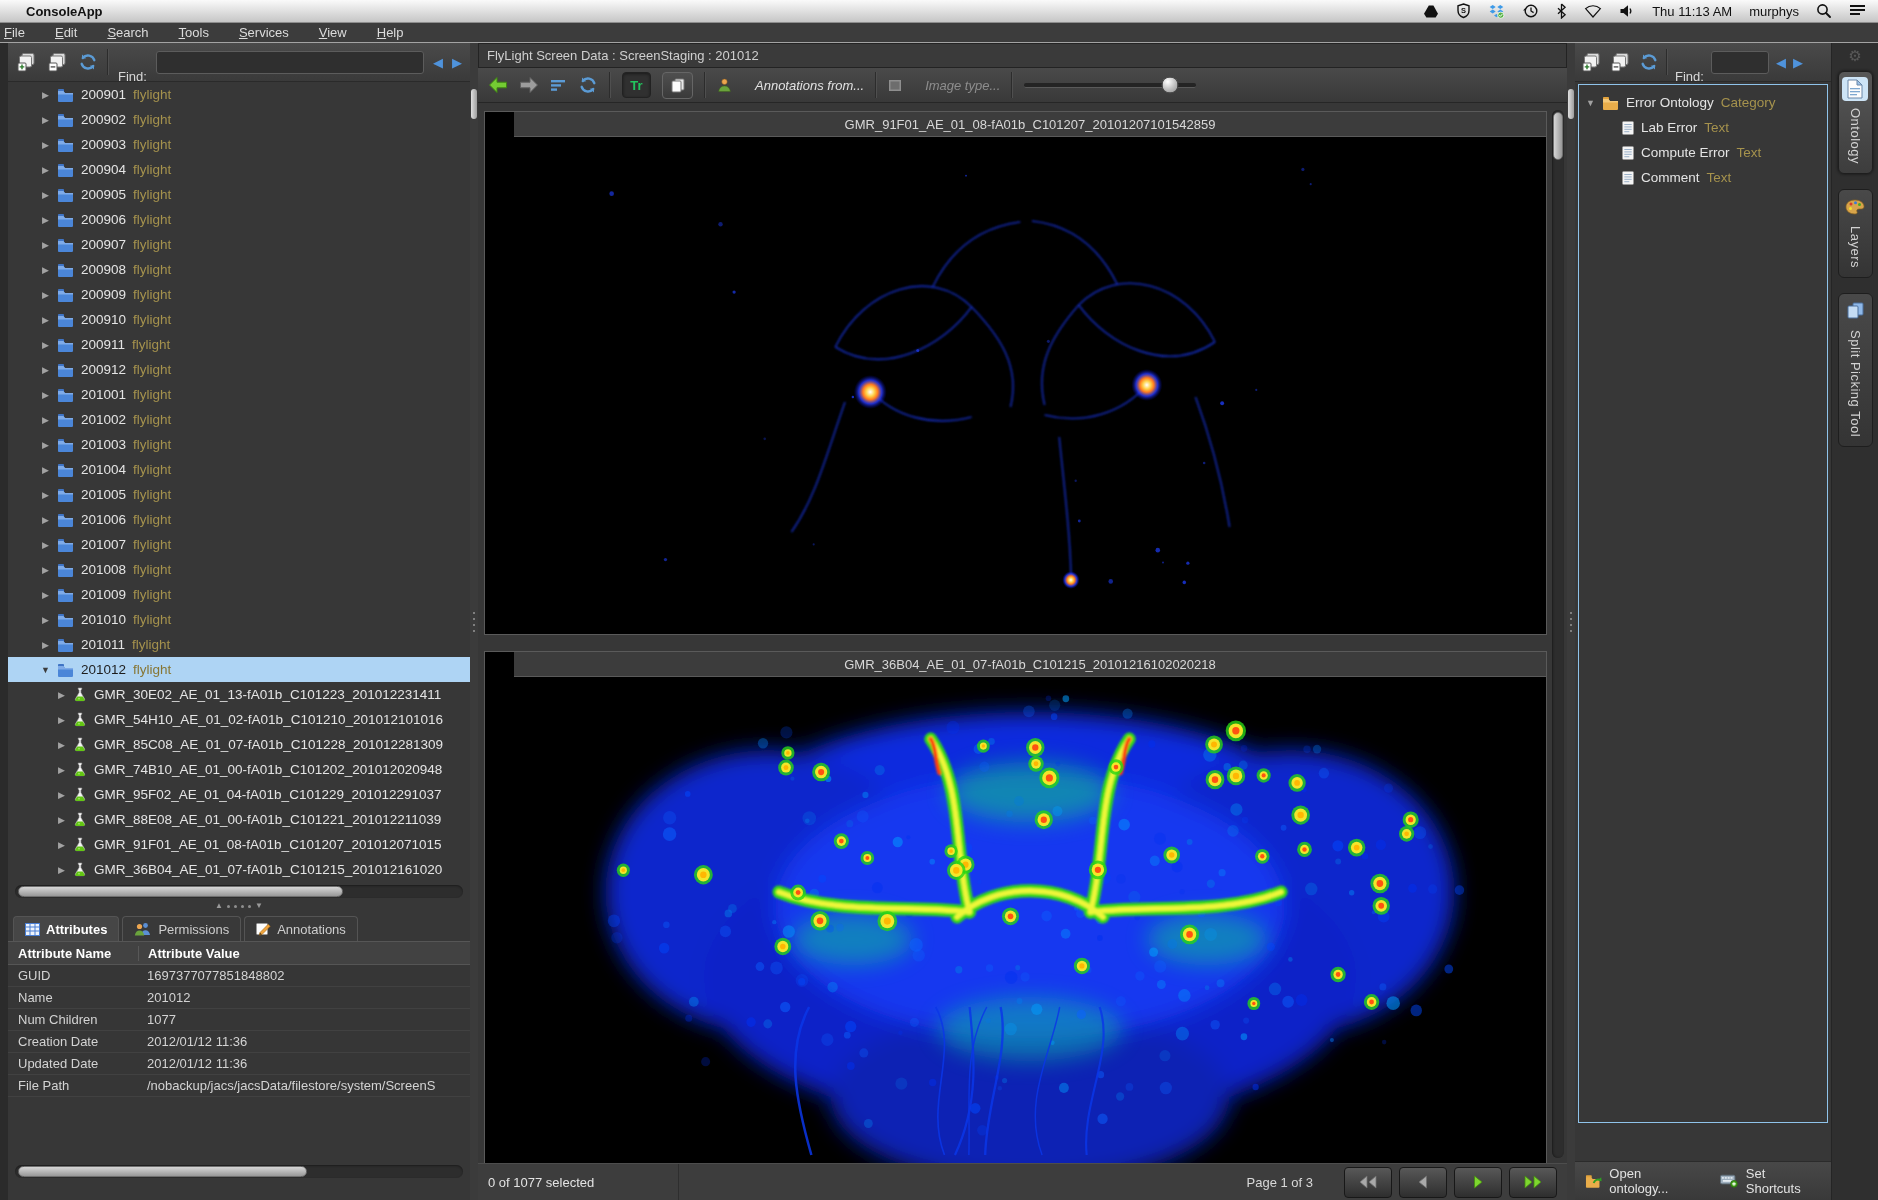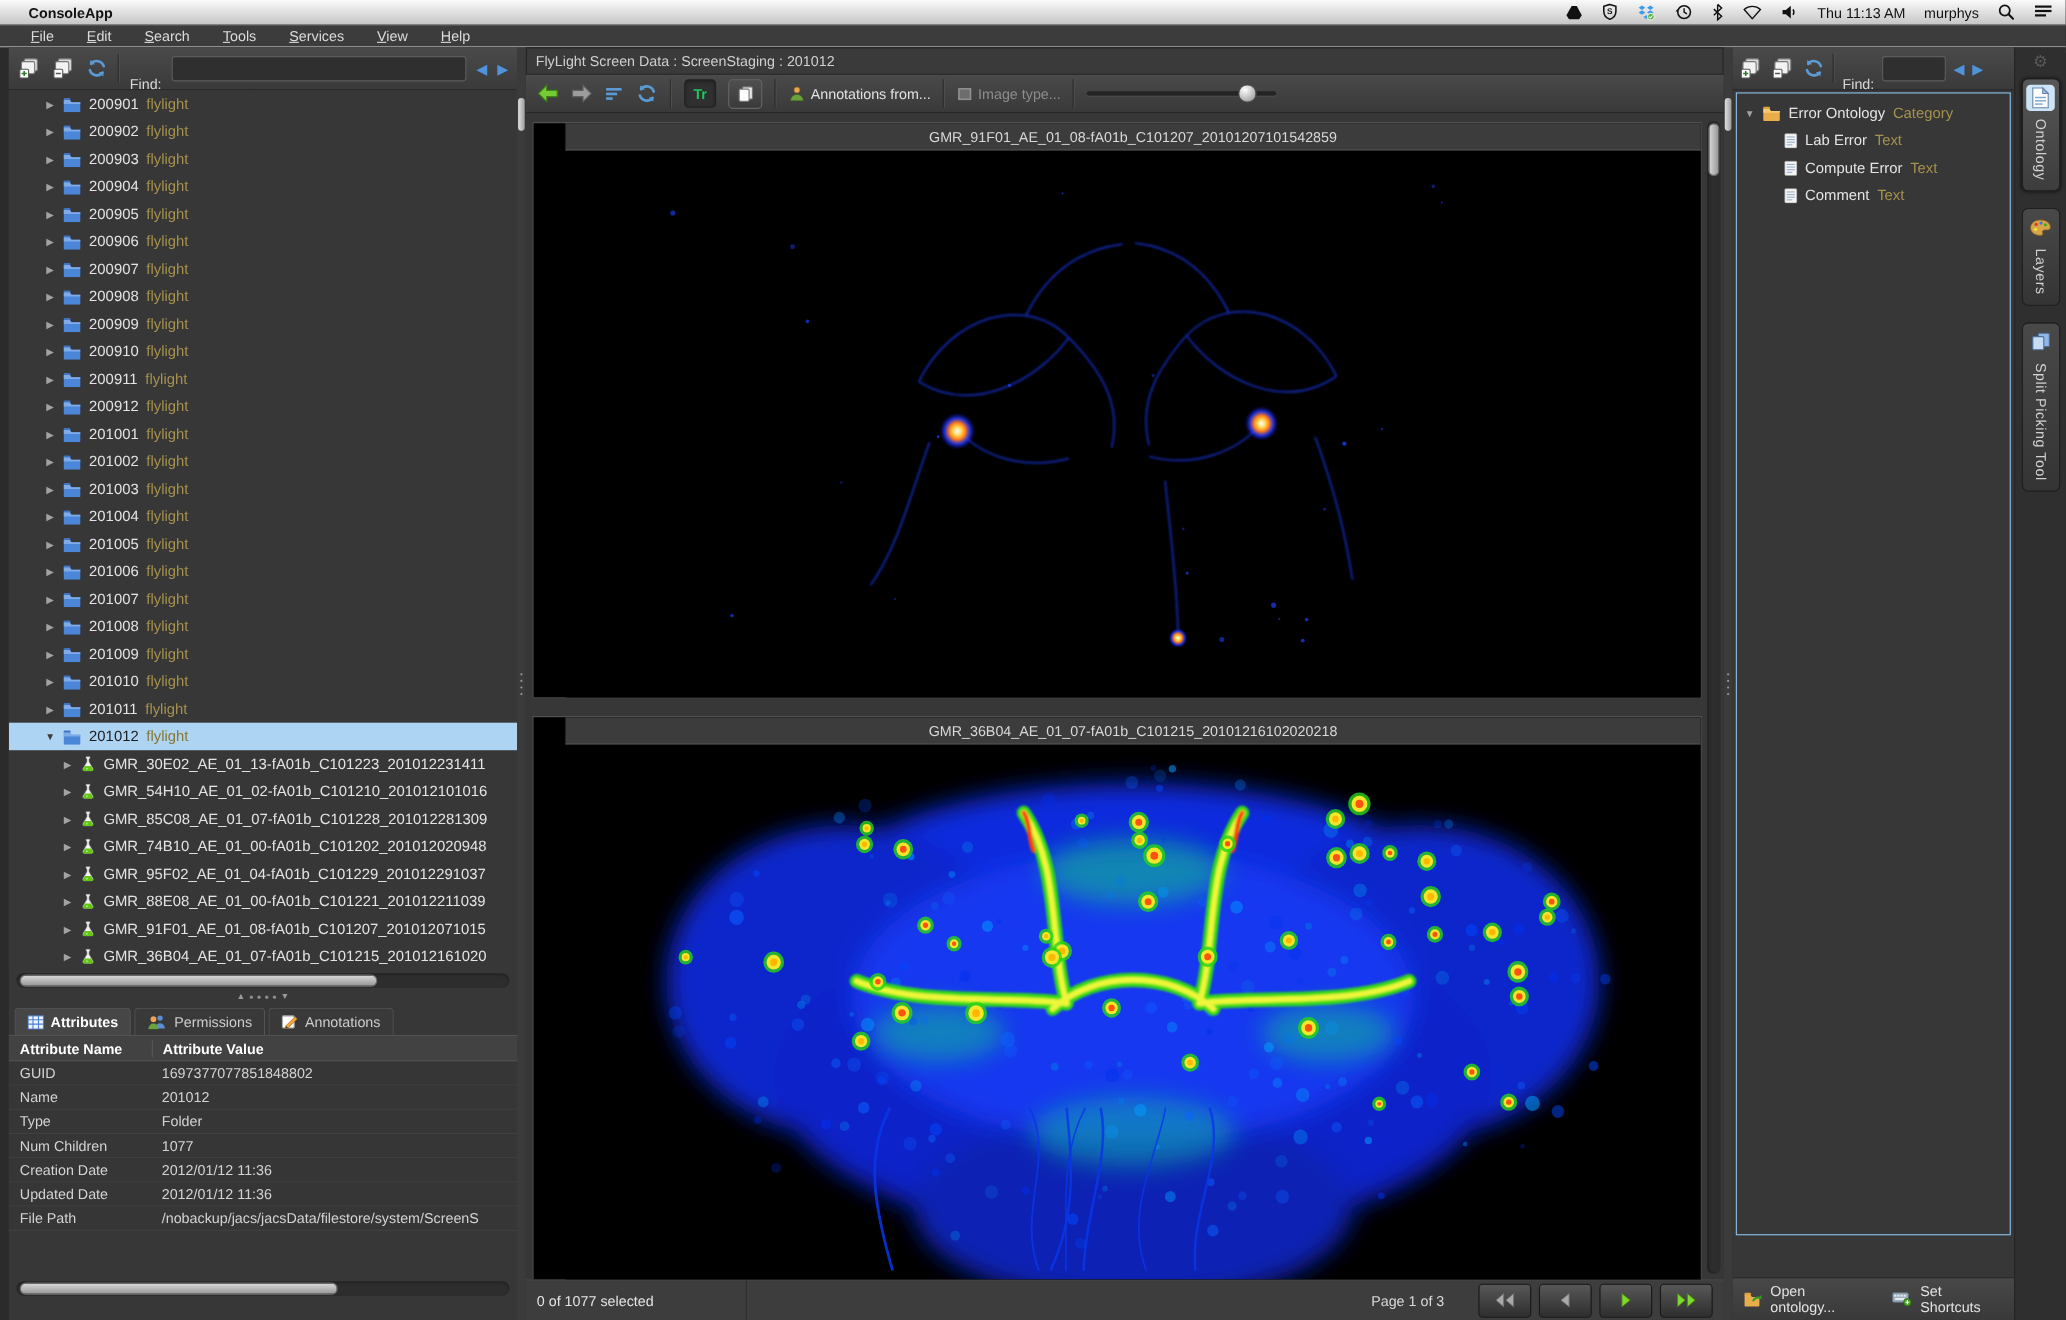--- a/index.html
+++ b/index.html
@@ -10,21 +10,21 @@
   
   #menubar{position:absolute;top:0;left:0;right:0;height:22px;
     background:linear-gradient(#fafafa,#c6c6c6);border-bottom:1px solid #8d8d8d;
     display:flex;align-items:center;font-size:13px;color:#111;z-index:50;}
   .mb-app{font-weight:bold;margin-left:26px;}
   .mb-right{margin-left:auto;display:flex;align-items:center;gap:17px;margin-right:12px;}
   .mb-ic{display:flex;align-items:center;}
 
   
   #app{position:absolute;top:22px;left:0;right:0;bottom:0;background:#2b2b2b;}
-  #app-menu{height:20px;display:flex;align-items:center;padding-left:28px;
+  #app-menu{height:20px;display:flex;align-items:center;padding-left:4px;
     background:#3c3c3c;border-bottom:6px solid #a3a3a3;font-size:13px;color:#dcdcdc;}
   .menu-item{margin-right:30px;cursor:default;}
   .menu-item .u{text-decoration:underline;}
   #main{position:absolute;top:21px;left:0;right:0;bottom:0;display:flex;
     padding-left:8px;background:#2b2b2b;}
 
   .panel{background:#373737;display:flex;flex-direction:column;min-width:0;}
   #left-panel{width:462px;flex:none;}
   #center-panel{flex:1;}
   #right-panel{width:256px;flex:none;}
@@ -78,21 +78,21 @@
   .atr.head{height:22px;background:#424242;color:#fff;font-weight:bold;border-bottom:1px solid #555;}
   .atc1{width:120px;padding-left:10px;flex:none;overflow:hidden;white-space:nowrap;}
   .atc2{flex:1;padding-left:9px;overflow:hidden;white-space:nowrap;}
   .atr.head .atc2{border-left:1px solid #585858;}
 
   
   .center-title{height:23px;flex:none;background:#3a3a3a;border:1px solid #232323;
     display:flex;align-items:center;padding-left:8px;font-size:13px;color:#cfcfcf;}
   .center-toolbar{height:34px;flex:none;background:linear-gradient(#4a4a4a,#393939);
     display:flex;align-items:center;gap:11px;padding:0 10px;border-bottom:1px solid #262626;}
-  .ctbtn{display:flex;align-items:center;gap:5px;font-size:13px;color:#e2e2e2;cursor:pointer;}
+  .ctbtn{display:flex;align-items:center;gap:23px;font-size:13px;color:#e2e2e2;cursor:pointer;font-style:italic;}
   .ctbtn.disabled{color:#8d8d8d;cursor:default;}
   .tr-btn{width:27px;height:24px;background:#303030;border:1px solid #222;border-radius:4px;
     color:#22c55e;display:flex;align-items:center;justify-content:center;
     font-weight:bold;font-size:13px;box-shadow:inset 0 1px 3px #1a1a1a;cursor:pointer;}
   .pages-btn{width:29px;height:25px;border:1px solid #666;border-radius:4px;cursor:pointer;
     display:flex;align-items:center;justify-content:center;background:linear-gradient(#4f4f4f,#3a3a3a);}
   .slider{width:172px;height:4px;border-radius:2px;background:#242424;position:relative;
     border-bottom:1px solid #5a5a5a;cursor:pointer;}
   .knob{position:absolute;top:50%;transform:translate(-50%,-50%);left:85%;width:15px;height:15px;
     border-radius:50%;background:radial-gradient(circle at 35% 28%,#ffffff,#bdbdbd 55%,#8f8f8f);
@@ -685,24 +685,20 @@
           <div class="atc2">Attribute Value</div>
         </div>
         <div id="attr-rows">
             <div class="atr">
               <div class="atc1">GUID</div>
               <div class="atc2">1697377077851848802</div>
             </div>
             <div class="atr">
               <div class="atc1">Name</div>
               <div class="atc2">201012</div>
-            </div>
-            <div class="atr">
-              <div class="atc1">Type</div>
-              <div class="atc2">Folder</div>
             </div>
             <div class="atr">
               <div class="atc1">Num Children</div>
               <div class="atc2">1077</div>
             </div>
             <div class="atr">
               <div class="atc1">Creation Date</div>
               <div class="atc2">2012/01/12 11:36</div>
             </div>
             <div class="atr">

